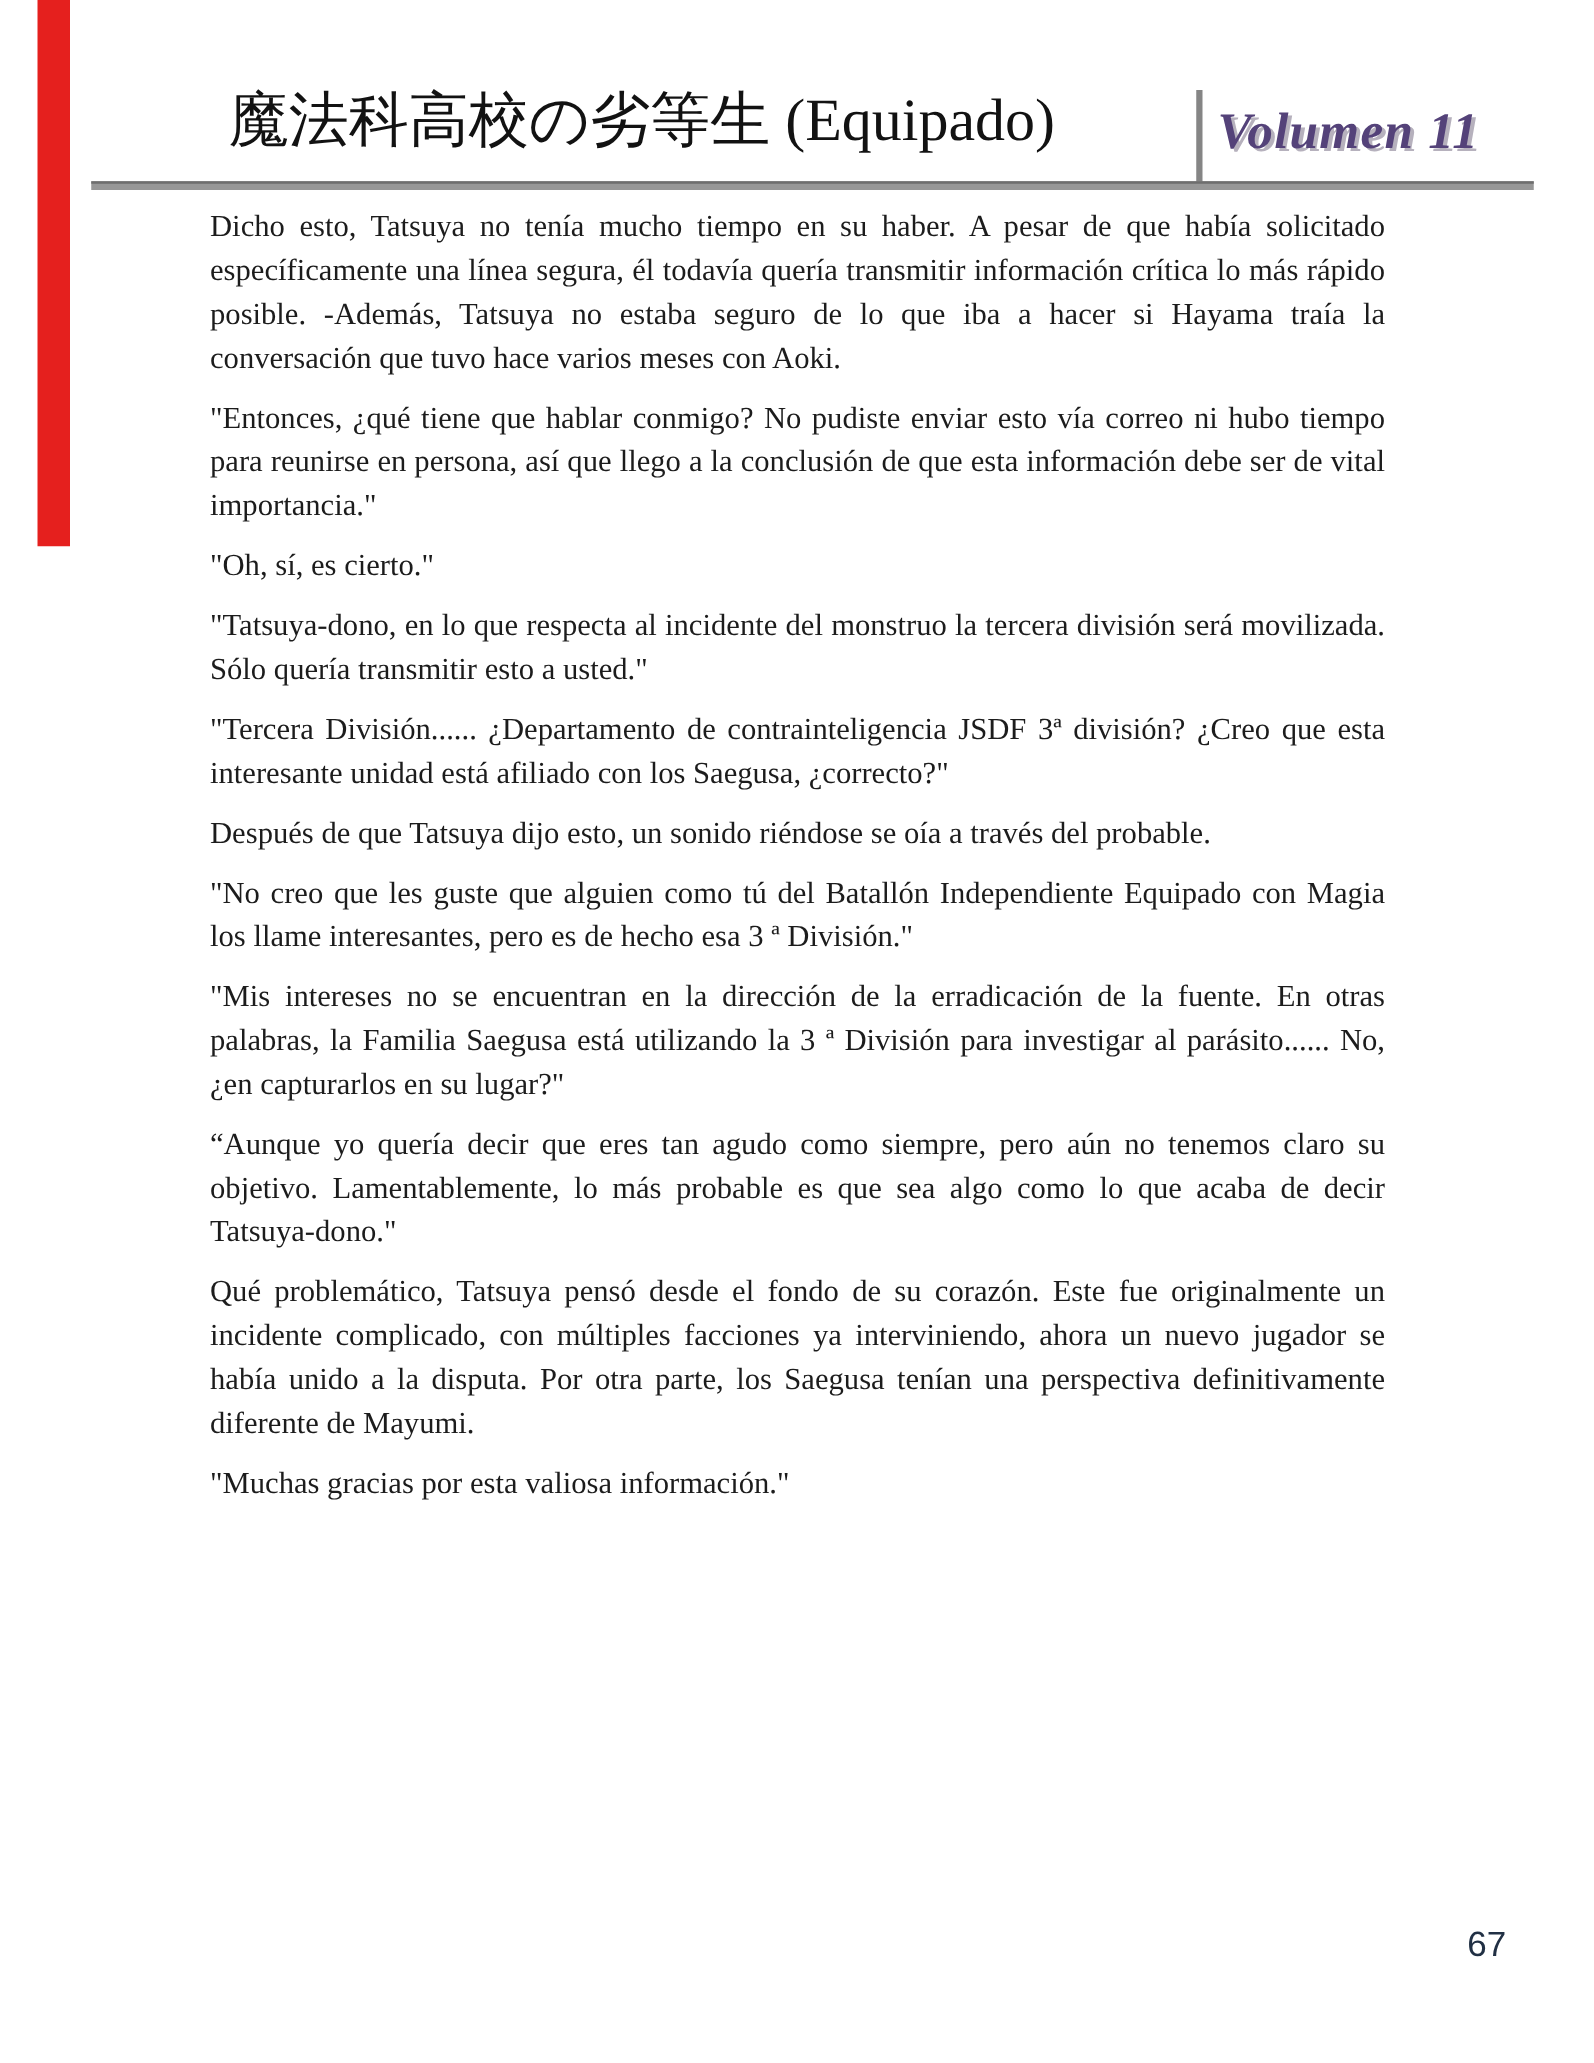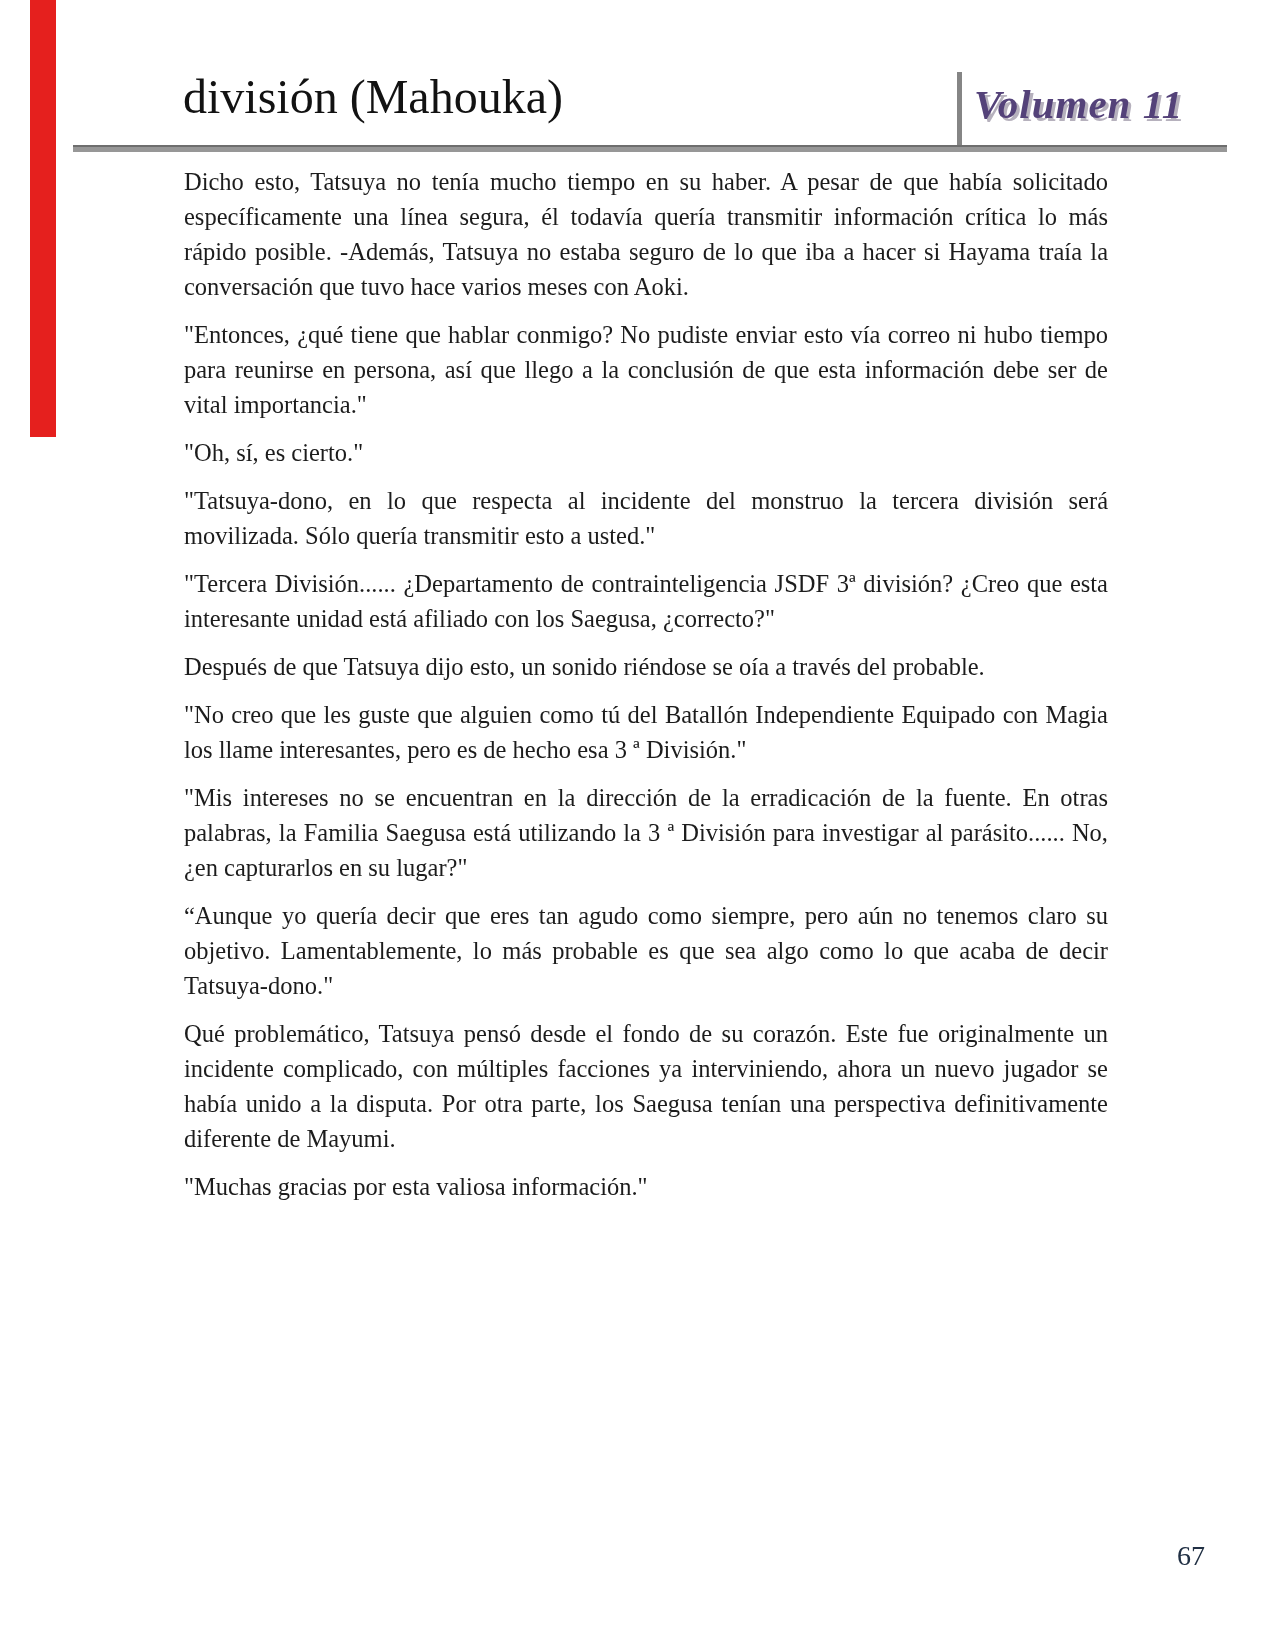--- a/index.html
+++ b/index.html
@@ -49,41 +49,41 @@
     background: #979797;
     border-top: 2px solid #6e6e6e;
     box-sizing: border-box;
   }
   .body-text {
     position: absolute;
     left: 168px; top: 164px; width: 940px;
     color: #1c1c1c;
   }
   .body-text p.para {
-    margin: 0 0 13px 16px;
+    margin: 0 0 13px 0;
     font-size: 24.5px;
     line-height: 35px;
     text-align: justify;
   }
   .page-number {
     position: absolute;
     right: 70px; top: 1540px;
-    font-family: Liberation Serif, serif;
+    font-family: Liberation Sans, sans-serif;
     font-size: 28px;
     color: #213044;
   }
 </style>
 </head>
 <body>
 
 <div id="page">
 
   <div class="red-bar"></div>
 
-  <div class="doc-title">división (Mahouka)</div>
+  <div class="doc-title">魔法科高校の劣等生 (Equipado)</div>
 
   <div class="header-vbar"></div>
 
   <div class="volume-label">Volumen 11</div>
 
   <div class="header-rule"></div>
 
   <div class="body-text">
       <p class="para">Dicho esto, Tatsuya no tenía mucho tiempo en su haber. A pesar de que había solicitado específicamente una línea segura, él todavía quería transmitir información crítica lo más rápido posible. -Además, Tatsuya no estaba seguro de lo que iba a hacer si Hayama traía la conversación que tuvo hace varios meses con Aoki.</p>
       <p class="para">"Entonces, ¿qué tiene que hablar conmigo? No pudiste enviar esto vía correo ni hubo tiempo para reunirse en persona, así que llego a la conclusión de que esta información debe ser de vital importancia."</p>

